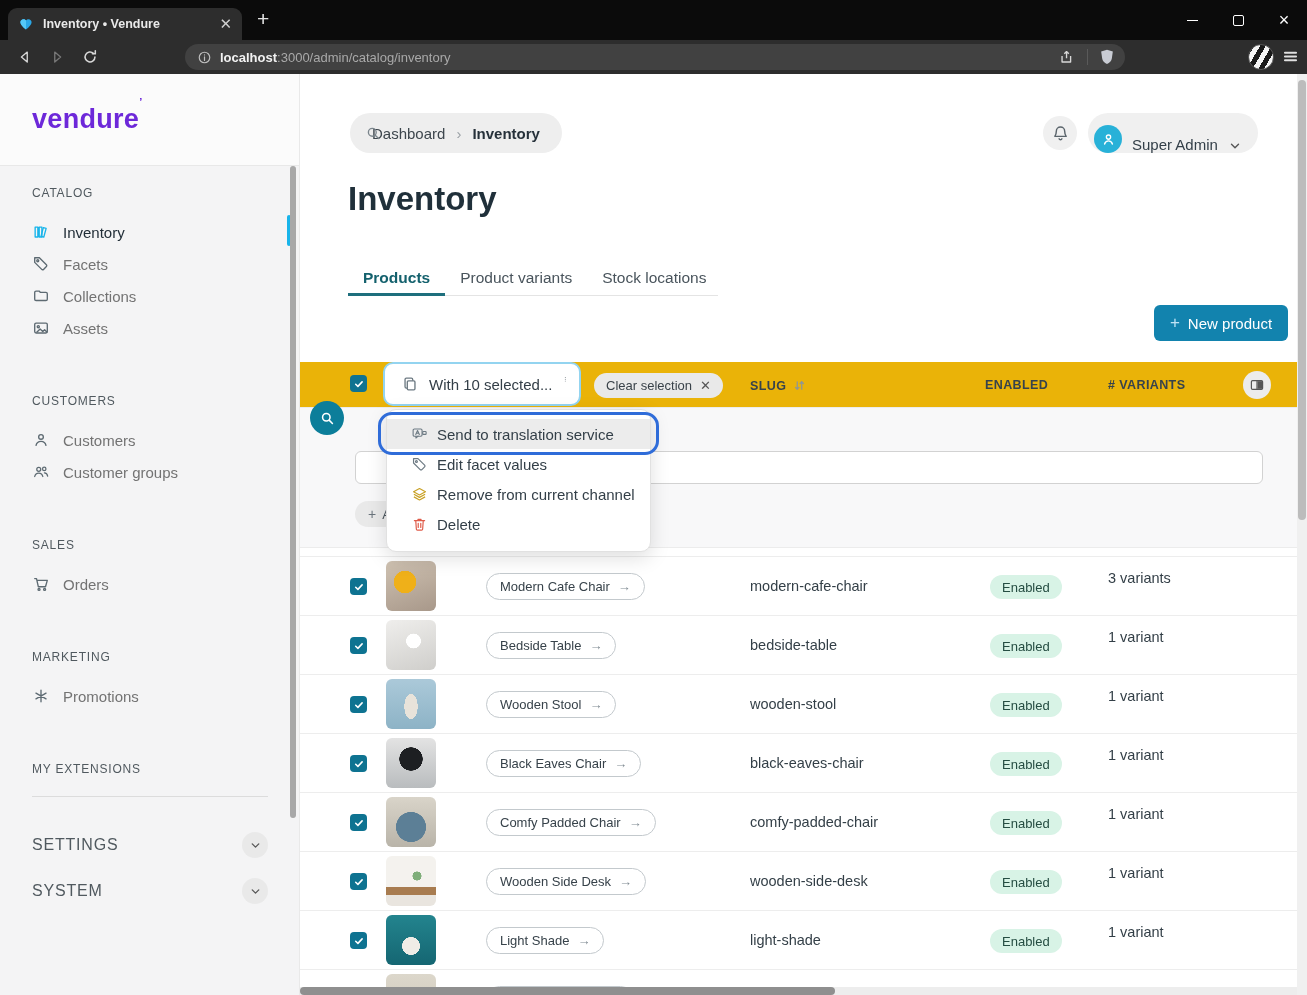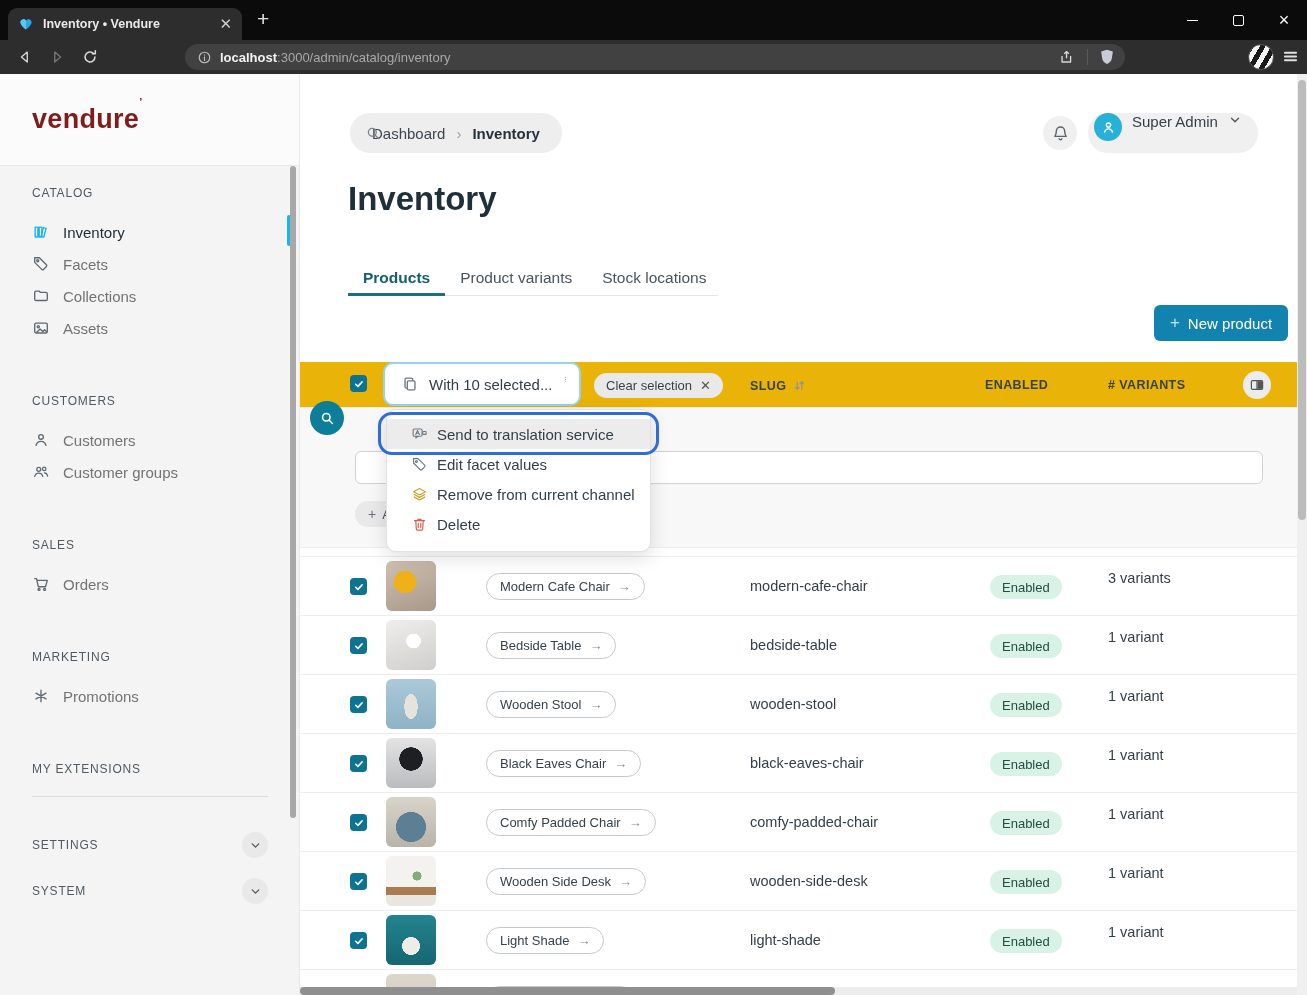--- a/index.html
+++ b/index.html
@@ -27,58 +27,58 @@
   .urltext { font-size:13px; color:#a9a9a9; white-space:nowrap; overflow:hidden; }
   .urltext b { color:#f2f2f2; font-weight:700; }
   .tb-sep { position:absolute; left:1087px; top:9px; width:1px; height:16px; background:#5a5a5a; }
   .bravatar { position:absolute; right:33px; top:4px; width:26px; height:26px; border-radius:50%;
     background:repeating-linear-gradient(120deg,#1a1a1a 0 5px,#f5f5f5 5px 10px); border:1px solid #555; }
   .hamb { position:absolute; right:8px; top:8px; width:17px; height:17px; color:#e0e0e0; }
 
   
   .sidebar { position:absolute; left:0; top:74px; width:300px; height:921px; background:#fbfbfb;
     border-right:1px solid #e9e9e9; }
-  .logo { position:absolute; left:32px; top:30px; font-size:27px; font-weight:700; color:#7f1d1d;
+  .logo { position:absolute; left:32px; top:30px; font-size:27px; font-weight:700; color:#6d28d9;
     letter-spacing:.3px; }
   .logo sup { font-size:11px; top:-12px; position:relative; }
   .navpanel { position:absolute; left:0; top:91px; right:0; bottom:0; background:#f4f4f5;
     border-top:1px solid #e8e8e8; padding:20px 0 0 32px; overflow:hidden; }
   .navsec { margin-bottom:50px; }
   .seclabel { font-size:12px; color:#50595f; letter-spacing:.8px; margin-bottom:16px; }
   .navitem { height:32px; display:flex; align-items:center; gap:13px; font-size:15px; color:#737373;
     cursor:default; }
   .navitem .nic { width:18px; height:18px; color:#5d6a72; flex:none; }
   .navitem.active { color:#222e38; font-weight:500; }
   .navitem.active .nic { color:#18b4ea; }
   .active-bar { position:absolute; right:8px; top:49px; width:4px; height:31px; background:#18b4ea;
     border-radius:2px; }
   .side-sb { position:absolute; right:3px; top:0; width:6px; height:652px; background:#a8a8a8;
     border-radius:3px; }
   .side-div { width:236px; border-top:1px solid #dcdcdc; margin-top:20px; }
   .collapse-row { width:236px; height:44px; margin-top:26px; display:flex; align-items:center;
     justify-content:space-between; }
   .collapse-row + .collapse-row { margin-top:2px; }
-  .collapse-label { font-size:12px; color:#50595f; letter-spacing:.8px; }
+  .collapse-label { font-size:16px; color:#50595f; letter-spacing:.8px; }
   .chev-btn { width:26px; height:26px; border-radius:50%; background:#e9e9e9; display:flex;
     align-items:center; justify-content:center; color:#555; }
   .chev-btn svg { width:13px; height:13px; }
 
   
   .main { position:absolute; left:300px; top:74px; width:1007px; height:921px; background:#fff;
     overflow:hidden; }
   .breadcrumb { position:absolute; left:50px; top:39px; height:40px; background:#eeeeee;
     border-radius:20px; display:inline-flex; align-items:center; padding:0 22px; gap:11px; font-size:15px; }
   .bc-home { color:#3d464d; }
   .bc-sep { color:#9aa0a5; font-size:15px; }
   .bc-cur { color:#26313a; font-weight:700; }
   .bellbtn { position:absolute; left:743px; top:42px; width:34px; height:34px; border-radius:50%;
     background:#f0f0f0; display:flex; align-items:center; justify-content:center; color:#5a646b; }
   .bellbtn svg { width:19px; height:19px; }
   .userpill { position:absolute; left:788px; top:39px; height:40px; border-radius:20px; background:#f0f0f0;
-    display:inline-flex; align-items:flex-start; gap:10px; padding:0 16px 0 6px; }
+    display:inline-flex; align-items:flex-end; gap:10px; padding:0 16px 0 6px; }
   .uavatar { width:28px; height:28px; border-radius:50%; background:#28b1d8; display:flex;
     align-items:center; justify-content:center; color:#fff; }
   .uavatar svg { width:17px; height:17px; }
   .uname { font-size:15px; color:#333f48; }
   .uchev { width:14px; height:14px; color:#555; }
   .pagetitle { position:absolute; left:48px; top:106px; font-size:33px; font-weight:700; color:#20303a; }
   .tabs { position:absolute; left:48px; top:186px; display:flex; width:370px;
     border-bottom:1px solid #e4e4e4; }
   .tabitem { padding:0 15px; height:35px; display:flex; align-items:center; font-size:15.5px;
     color:#49545c; position:relative; white-space:nowrap; }

